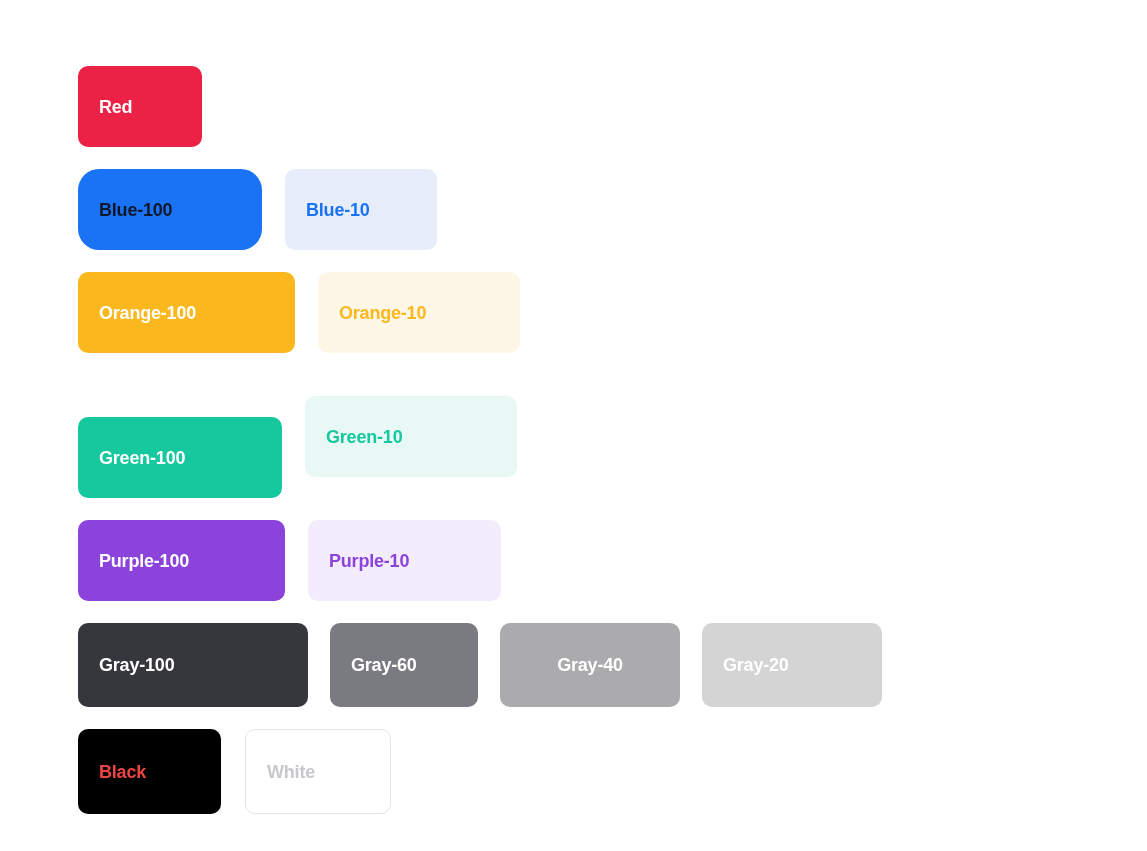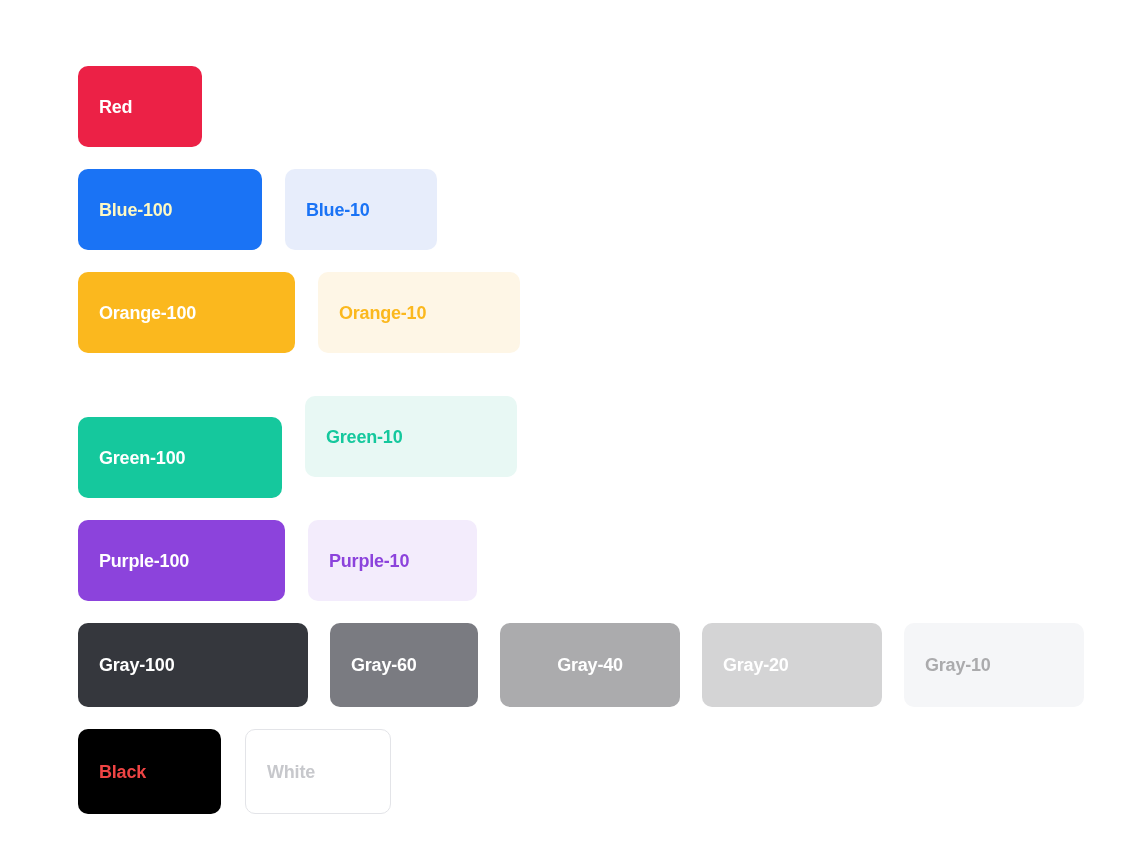--- a/index.html
+++ b/index.html
@@ -59,21 +59,21 @@
 </head>
 <body>
 
 <div class="palette">
     <div class="swatch-row row-red" style="gap: 22px;">
       <div class="swatch" style="background: rgb(236, 33, 70); color: rgb(255, 255, 255); width: 124px; border-radius: 10px;">
         <span class="swatch-label">Red</span>
       </div>
     </div>
     <div class="swatch-row row-blue" style="gap: 23px;">
-      <div class="swatch" style="background: rgb(26, 115, 245); color: #fef9c3; width: 184px; border-radius: 10px;">
+      <div class="swatch" style="background: rgb(26, 115, 245); color: #0f172a; width: 184px; border-radius: 21px;">
         <span class="swatch-label">Blue-100</span>
       </div>
       <div class="swatch" style="background: rgb(231, 237, 251); color: rgb(26, 115, 245); width: 152px; border-radius: 10px;">
         <span class="swatch-label">Blue-10</span>
       </div>
     </div>
     <div class="swatch-row row-orange" style="gap: 23px;">
       <div class="swatch" style="background: rgb(251, 184, 30); color: rgb(255, 255, 255); width: 217px; border-radius: 10px;">
         <span class="swatch-label">Orange-100</span>
       </div>
@@ -86,40 +86,37 @@
         <span class="swatch-label">Green-100</span>
       </div>
       <div class="swatch" style="background: rgb(232, 248, 244); color: rgb(21, 200, 157); width: 212px; border-radius: 10px;">
         <span class="swatch-label">Green-10</span>
       </div>
     </div>
     <div class="swatch-row row-purple" style="gap: 23px;">
       <div class="swatch" style="background: rgb(140, 67, 220); color: rgb(255, 255, 255); width: 207px; border-radius: 10px;">
         <span class="swatch-label">Purple-100</span>
       </div>
-      <div class="swatch" style="background: rgb(243, 236, 252); color: rgb(140, 67, 220); width: 169px; border-radius: 10px;">
+      <div class="swatch" style="background: rgb(243, 236, 252); color: rgb(140, 67, 220); width: 193px; border-radius: 10px;">
         <span class="swatch-label">Purple-10</span>
       </div>
     </div>
     <div class="swatch-row row-gray" style="gap: 22px;">
       <div class="swatch" style="background: rgb(53, 55, 61); color: rgb(255, 255, 255); width: 230px; border-radius: 10px;">
         <span class="swatch-label">Gray-100</span>
       </div>
       <div class="swatch" style="background: rgb(122, 123, 129); color: rgb(255, 255, 255); width: 148px; border-radius: 10px;">
         <span class="swatch-label">Gray-60</span>
       </div>
       <div class="swatch" style="background: rgb(171, 171, 173); color: rgb(255, 255, 255); width: 180px; border-radius: 10px; justify-content: center;">
         <span class="swatch-label">Gray-40</span>
       </div>
       <div class="swatch" style="background: rgb(212, 212, 213); color: rgb(255, 255, 255); width: 180px; border-radius: 10px;">
         <span class="swatch-label">Gray-20</span>
       </div>
-      <div class="swatch" style="background: rgb(245, 246, 248); color: rgb(171, 171, 173); width: 180px; border-radius: 10px;">
-        <span class="swatch-label">Gray-10</span>
-      </div>
     </div>
     <div class="swatch-row row-mono" style="gap: 24px;">
       <div class="swatch" style="background: rgb(0, 0, 0); color: #ef4444; width: 143px; border-radius: 10px;">
         <span class="swatch-label">Black</span>
       </div>
       <div class="swatch bordered" style="background: rgb(255, 255, 255); color: rgb(199, 200, 204); width: 146px; border-radius: 10px; border-color: rgb(227, 228, 232);">
         <span class="swatch-label">White</span>
       </div>
     </div>
   </div>

